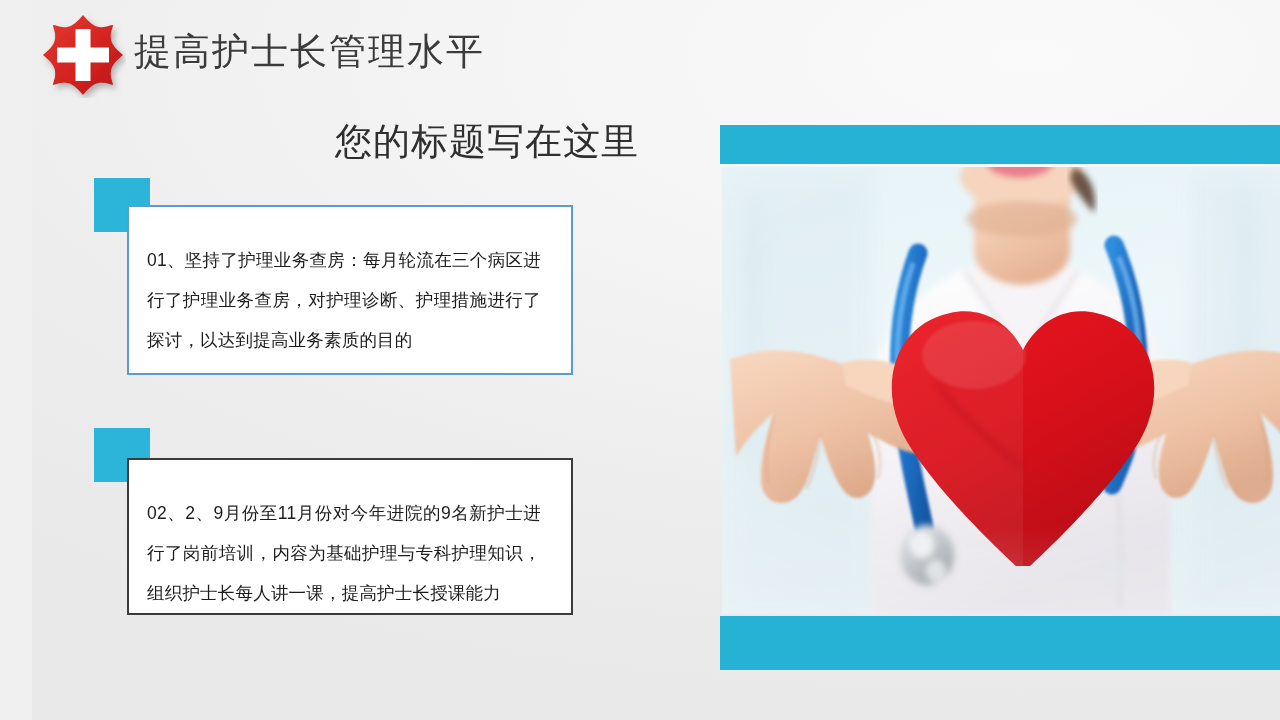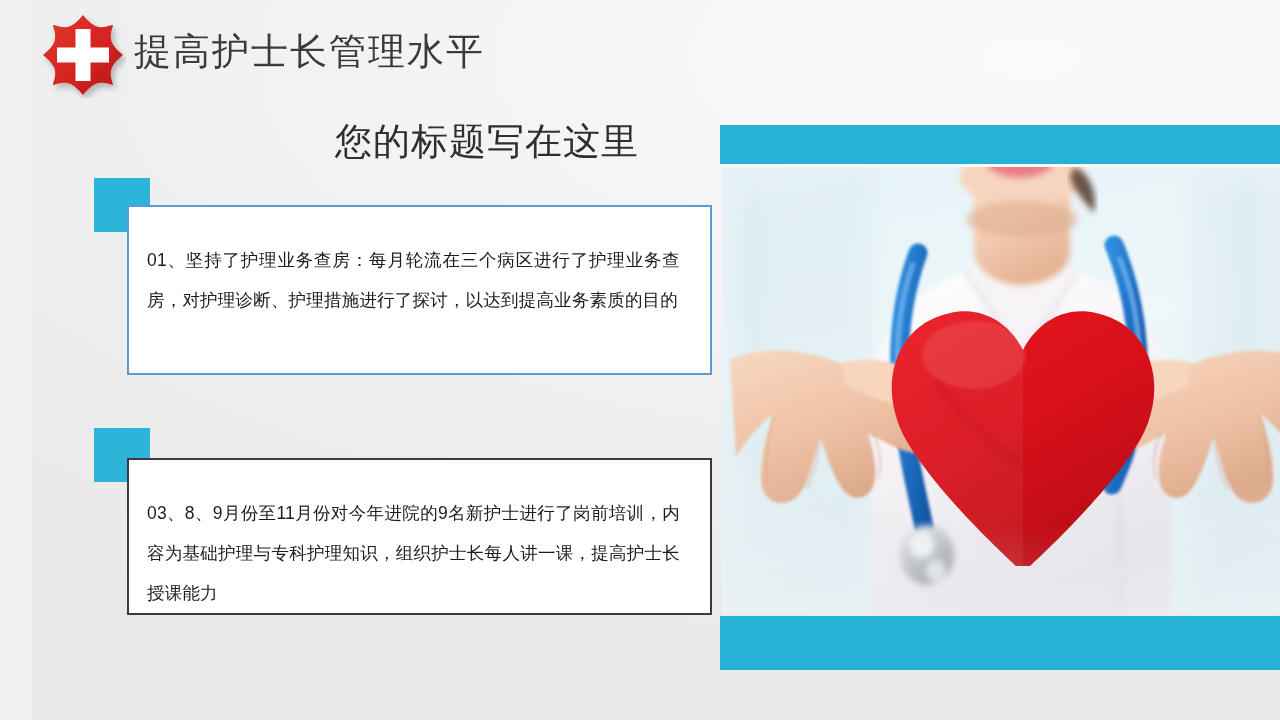--- a/index.html
+++ b/index.html
@@ -48,21 +48,21 @@
 
   
   .accent-square {
     position:absolute; width:56px; height:54px;
     background:#2cb5d8;
   }
   #accent-1 { left:62px; top:178px; }
   #accent-2 { left:62px; top:428px; }
 
   .text-card {
-    position:absolute; left:95px; width:585px;
+    position:absolute; left:95px; width:446px;
     background:#ffffff;
     padding:33px 30px 29px 18px;
   }
   #card-1 { top:205px; height:170px; border:2px solid #5b9bd5; }
   #card-2 { top:458px; height:157px; border:2px solid #3b3b3b; }
 
   .card-text {
     font-size:17.5px;
     line-height:40px;
     color:#1c1c1c;
@@ -147,21 +147,21 @@
 
   <div id="accent-1" class="accent-square"></div>
 
   <div id="card-1" class="text-card">
     <div class="card-text">01、坚持了护理业务查房：每月轮流在三个病区进行了护理业务查房，对护理诊断、护理措施进行了探讨，以达到提高业务素质的目的</div>
   </div>
 
   <div id="accent-2" class="accent-square"></div>
 
   <div id="card-2" class="text-card">
-    <div class="card-text">03、8、9月份至11月份对今年进院的9名新护士进行了岗前培训，内容为基础护理与专科护理知识，组织护士长每人讲一课，提高护士长授课能力</div>
+    <div class="card-text">02、2、9月份至11月份对今年进院的9名新护士进行了岗前培训，内容为基础护理与专科护理知识，组织护士长每人讲一课，提高护士长授课能力</div>
   </div>
 
   <div id="bar-top"></div>
 
   <div id="photo">
     <svg viewBox="0 0 590 447" xmlns="http://www.w3.org/2000/svg">
       <defs>
         <linearGradient id="bgRoom" x1="0" y1="0" x2="0.2" y2="1">
           <stop offset="0%" stop-color="#e6f3f7"></stop>
           <stop offset="45%" stop-color="#eef7fa"></stop>

